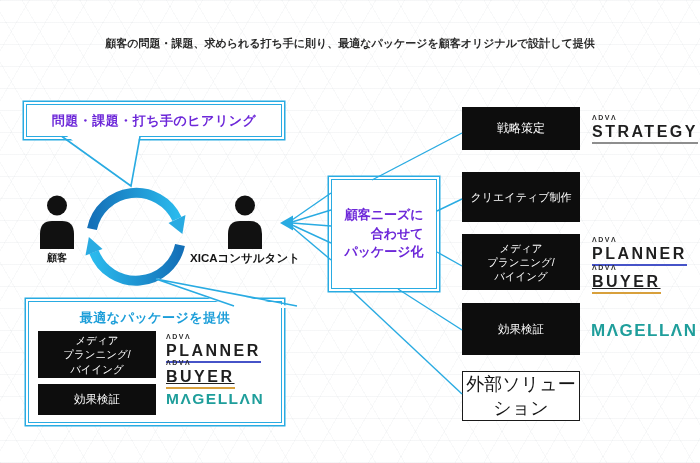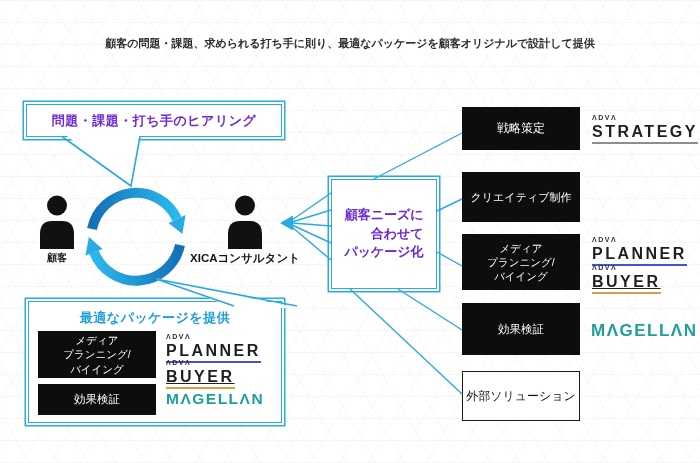--- a/index.html
+++ b/index.html
@@ -126,21 +126,21 @@
     <div class="lname ul-planner">PLANNER</div>
   </div>
   <div class="logo" style="left:592px;top:264px;">
     <div class="brand">ΛDVΛ</div>
     <div class="lname ul-buyer">BUYER</div>
   </div>
 
   <div class="blackbox" style="left:462px;top:303px;width:118px;height:52px;font-size:11.5px;">効果検証</div>
   <div class="logo magellan" style="left:591px;top:321px;font-size:17px;">MΛGELLΛN</div>
 
-  <div class="whitebox" style="left:462px;top:371px;width:118px;height:50px;font-size:12px;">外部ソリューション</div>
+  <div class="whitebox" style="left:462px;top:371px;width:118px;height:50px;font-size:18px;">外部ソリューション</div>
 
   <svg class="overlay" viewBox="0 0 700 463">
     <defs>
       <linearGradient id="gTop" x1="0" y1="0" x2="1" y2="0">
         <stop offset="0" stop-color="#1470b8"></stop>
           <stop offset="1" stop-color="#2ab9ec"></stop>
       </linearGradient>
       <linearGradient id="gBot" x1="1" y1="0" x2="0" y2="0">
         <stop offset="0" stop-color="#1470b8"></stop>
           <stop offset="1" stop-color="#2ab9ec"></stop>

